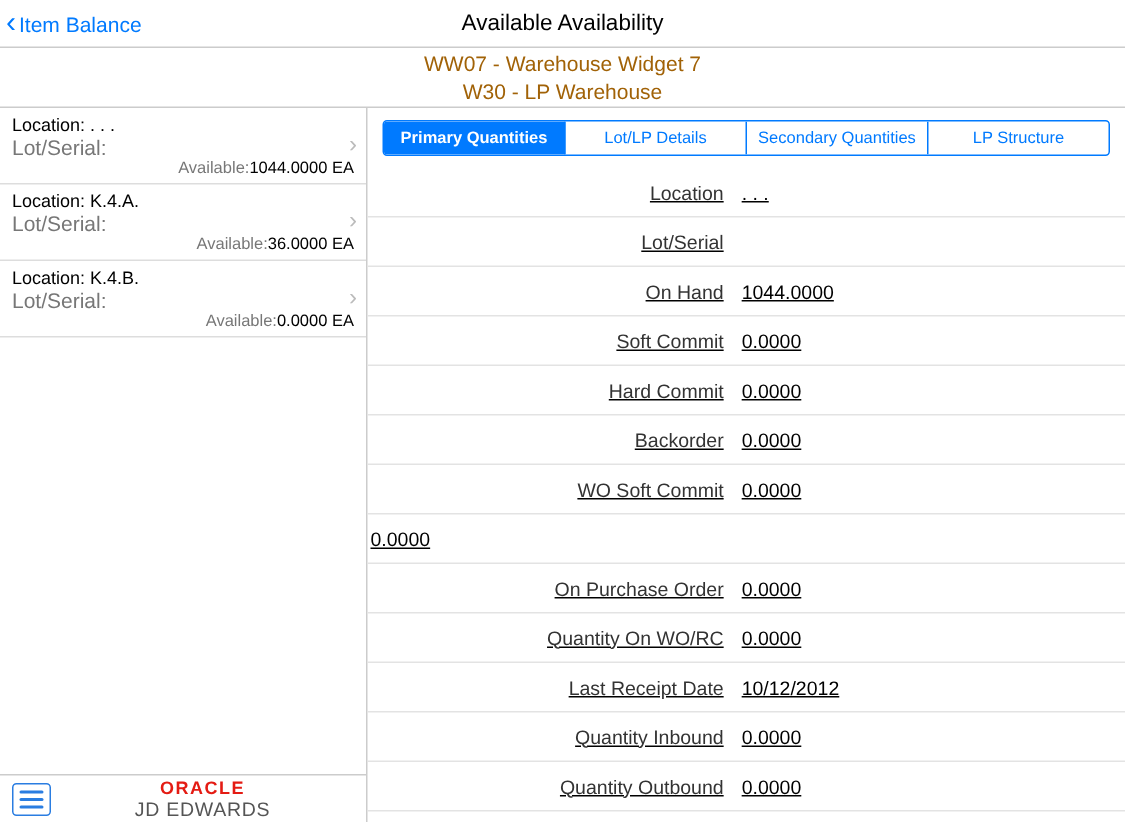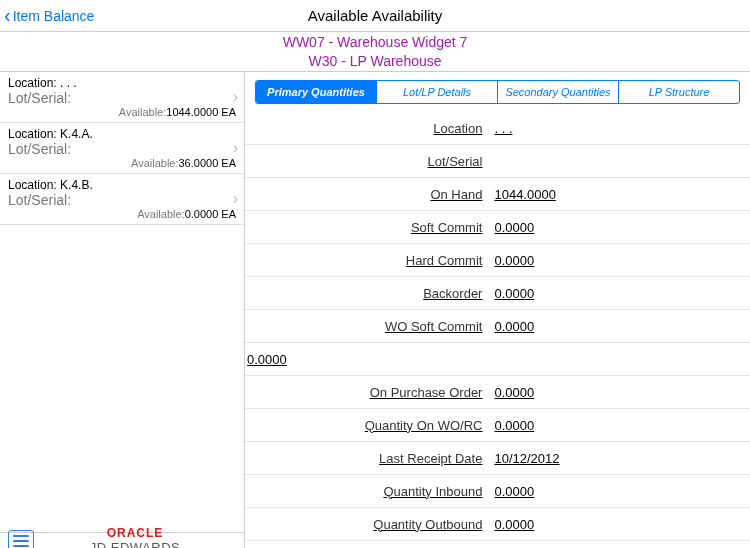--- a/index.html
+++ b/index.html
@@ -1,38 +1,38 @@
 <!DOCTYPE html>
 <html><head>
 <meta charset="utf-8">
 <style>
   * { box-sizing: border-box; margin: 0; padding: 0; }
   html, body { width: 750px; height: 548px; font-family: -apple-system, "Helvetica Neue", Arial, sans-serif; background: #fff; overflow: hidden; }
   .topbar { height: 32px; border-bottom: 1px solid #ccc; display: flex; align-items: center; position: relative; }
   .back { display: flex; align-items: center; color: #007aff; font-size: 14px; padding-left: 4px; cursor: pointer; }
   .back .chev { font-size: 20px; line-height: 1; margin-right: 2px; position: relative; top: -1px; }
   .title { position: absolute; left: 0; right: 0; text-align: center; font-size: 15px; color: #000; pointer-events: none; }
-  .subheader { height: 40px; border-bottom: 1px solid #ccc; text-align: center; font-size: 14px; color: #a21caf; display: flex; flex-direction: column; justify-content: center; line-height: 1.3; }
+  .subheader { height: 40px; border-bottom: 1px solid #ccc; text-align: center; font-size: 14px; color: #a16207; display: flex; flex-direction: column; justify-content: center; line-height: 1.3; }
   .body { display: flex; height: 476px; }
   .sidebar { width: 245px; border-right: 1px solid #ccc; display: flex; flex-direction: column; }
   .loclist { flex: 1; overflow: hidden; }
   .locrow { border-bottom: 1px solid #ddd; padding: 4px 8px 4px 8px; position: relative; }
   .locrow .line1 { font-size: 12px; color: #000; }
   .locrow .line2 { font-size: 14px; color: #777; }
   .locrow .line3 { font-size: 11px; color: #777; display: flex; justify-content: flex-end; }
   .locrow .line3 .val { color: #000; }
   .locrow .disc { position: absolute; right: 6px; top: 50%; transform: translateY(-50%); color: #bbb; font-size: 16px; }
-  .branding { height: 16px; border-top: 1px solid #ccc; display: flex; align-items: center; padding: 0 8px; }
+  .branding { height: 32px; border-top: 1px solid #ccc; display: flex; align-items: center; padding: 0 8px; }
   .hamburger { width: 26px; height: 22px; border: 1px solid #2a7de1; border-radius: 3px; display: flex; flex-direction: column; justify-content: center; gap: 3px; padding: 3px 4px; cursor: pointer; }
   .hamburger span { height: 2px; background: #2a7de1; border-radius: 1px; }
   .brand { flex: 1; text-align: center; }
   .oracle { color: #e41b13; font-weight: bold; font-size: 12px; letter-spacing: 1px; }
   .jde { color: #555; font-size: 13px; letter-spacing: 0.5px; }
   .main { flex: 1; display: flex; flex-direction: column; }
-  .seg { display: flex; margin: 8px 10px; border: 1px solid #007aff; border-radius: 3px; overflow: hidden; font-size: 11px; font-style: italic; }
+  .seg { display: flex; margin: 8px 10px; border: 1px solid #007aff; border-radius: 3px; overflow: hidden; font-size: 11px; }
   .seg div { flex: 1; text-align: center; padding: 5px 0; color: #007aff; border-right: 1px solid #007aff; cursor: pointer; }
   .seg div:last-child { border-right: none; }
   .seg div.active { background: #007aff; color: #fff; font-weight: 600; }
   .detail { flex: 1; overflow: hidden; text-decoration: underline; }
   .drow { display: flex; border-bottom: 1px solid #e3e3e3; height: 33px; align-items: center; }
   .drow .lbl { width: 49%; text-align: right; padding-right: 10px; font-size: 13px; color: #333; }
   .drow .val { font-size: 13px; color: #000; padding-left: 2px; }
 </style>
 </head>
 <body>

